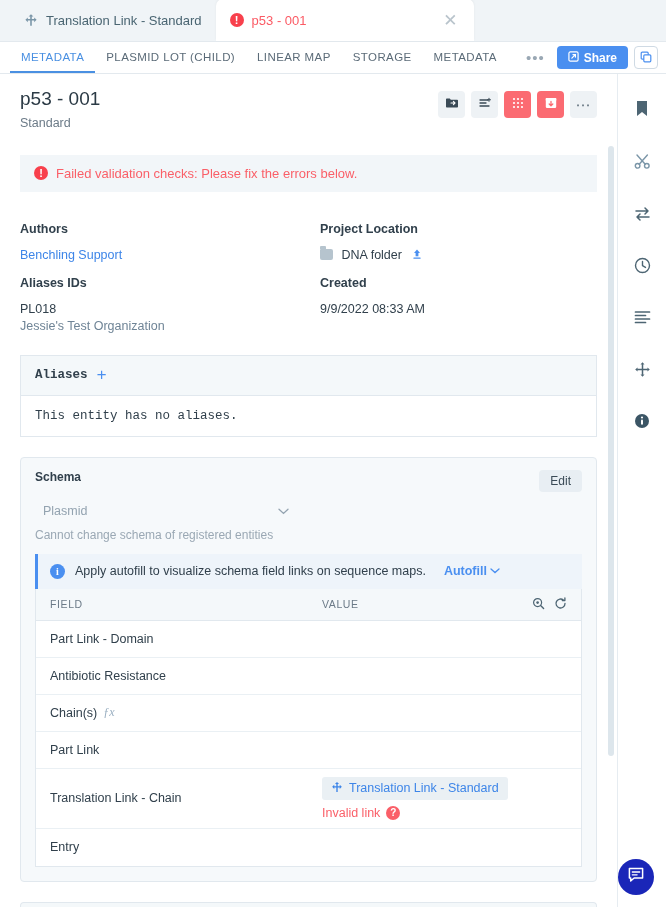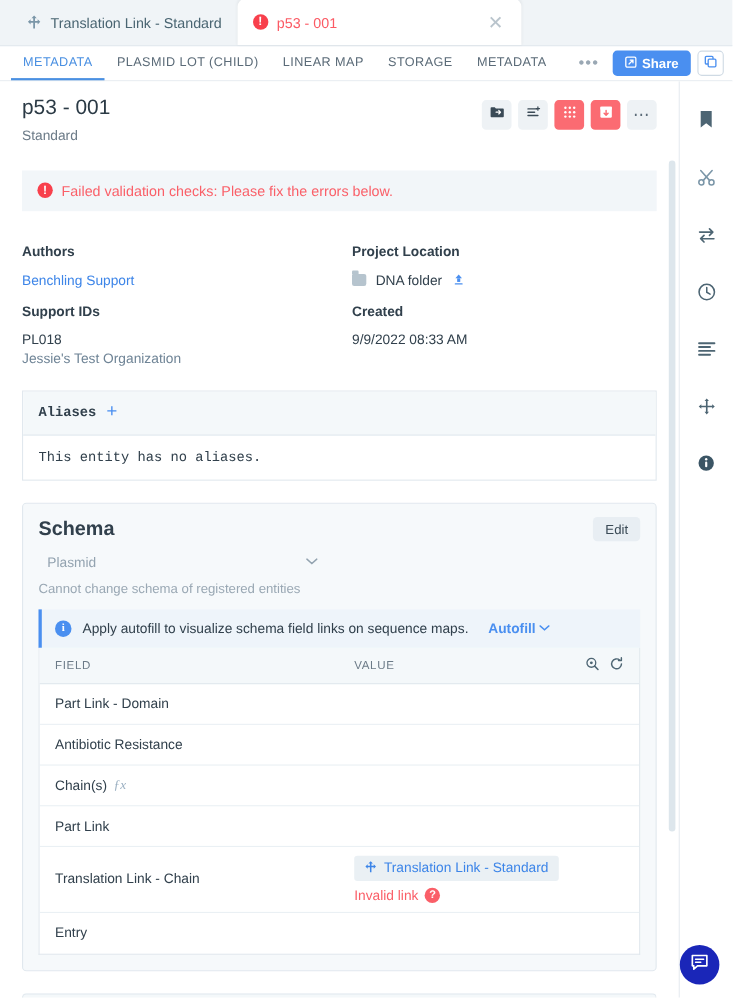--- a/index.html
+++ b/index.html
@@ -110,21 +110,21 @@
   .card-head {
     background: #f4f8fa; padding: 11px 14px; display: flex; align-items: center; gap: 9px;
     font-size: 12.5px; font-weight: bold; color: #31404c; border-bottom: 1px solid #e1e8ee;
   }
   .plus { color: #4a8ff0; font-size: 17px; line-height: 1; cursor: pointer; font-weight: 300; }
   .card-body { padding: 13px 14px; font-size: 12.5px; color: #31404c; }
 
   
   .schema-card { margin: 20px 20px 0 20px; border: 1px solid #e1e8ee; border-radius: 4px; background: #f6f9fb; overflow: hidden; }
   .schema-top { padding: 12px 14px 0 14px; display: flex; align-items: flex-start; }
-  .schema-title { font-size: 18px; font-weight: bold; color: #31404c; }
+  .schema-title { font-size: 12px; font-weight: bold; color: #31404c; }
   .edit-btn {
     margin-left: auto; background: #e8eef3; border: 0; border-radius: 4px;
     font-size: 12px; color: #3a4a56; padding: 4px 11px; cursor: pointer; font-family: inherit;
   }
   .schema-sel {
     margin: 8px 14px 0 14px; width: 262px; display: flex; align-items: center;
     font-size: 12.5px; color: #93a3b0; padding: 4px 8px;
   }
   .chev { margin-left: auto; color: #93a3b0; font-size: 11px; }
   .schema-note { font-size: 12px; color: #9aa8b4; padding: 6px 14px 12px 14px; }
@@ -315,21 +315,21 @@
             <span class="folder-ico"></span>
             <span style="margin:0 6px 0 5px">DNA folder</span>
             <span>
               <svg width="12" height="12" viewBox="0 0 12 12" style="vertical-align:-1px">
                   <path d="M6 1.6 L9 5 H3 Z" fill="#4a8ff0"></path>
                   <rect x="4.6" y="5" width="2.8" height="3.3" fill="#4a8ff0"></rect>
                   <rect x="2.4" y="9.4" width="7.2" height="1.3" rx=".5" fill="#4a8ff0"></rect>
                 </svg>
             </span>
           </div>
-          <div class="mlabel">Support IDs</div>
+          <div class="mlabel">Aliases IDs</div>
           <div class="mlabel">Created</div>
           <div class="mval">
             <span>PL018</span>
             <span class="org">Jessie's Test Organization</span>
           </div>
           <div class="mval">9/9/2022 08:33 AM</div>
         </div>
 
         <div class="card">
           <div class="card-head">

